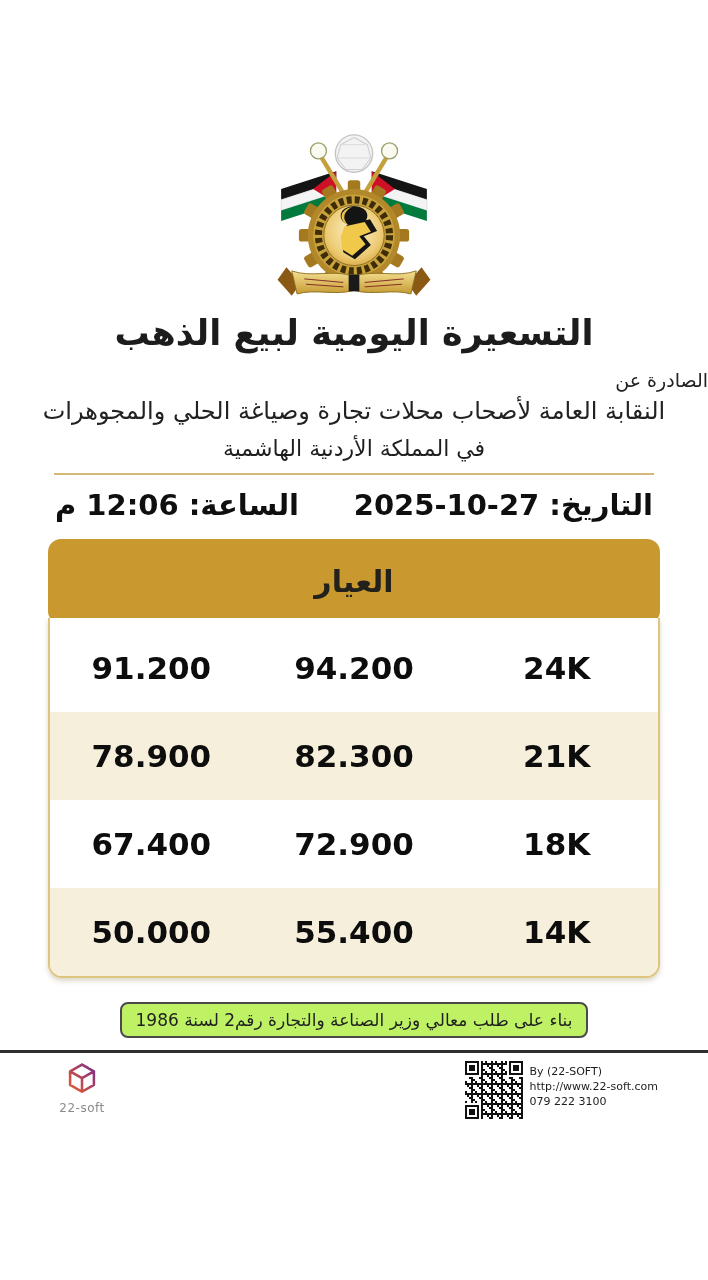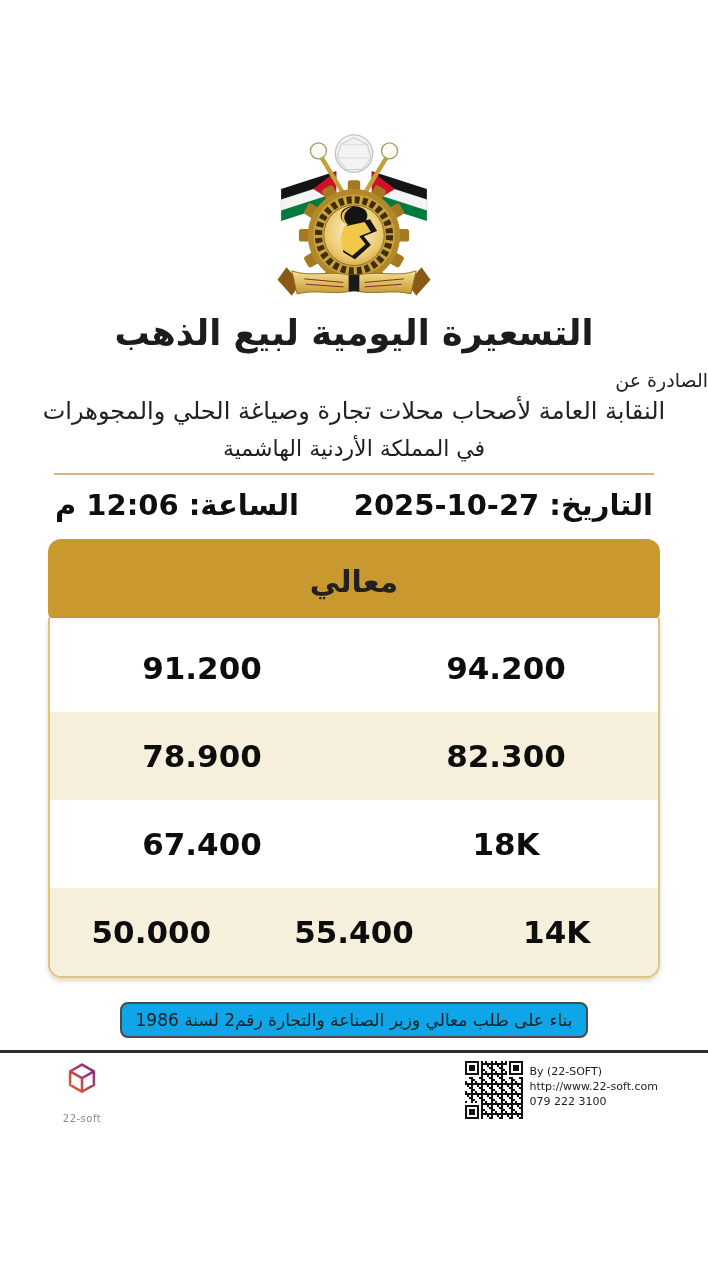--- a/index.html
+++ b/index.html
@@ -44,29 +44,29 @@
   }
   .pt-row{direction:rtl;display:flex;align-items:center;height:88px;
     font-size:31px;font-weight:bold;color:#0d0d0d;}
   .pt-row .cell{flex:1;text-align:center;}
   .pt-row.alt{background:#f6efdc;}
 
   
   .note-box{
     direction:rtl;width:fit-content;margin:24px auto 0;
     border:2px solid #4a4a4a;border-radius:8px;padding:6px 14px;
-    font-size:17px;color:#1f1f1f;background:#0ea5e9;
+    font-size:17px;color:#1f1f1f;background:#bef264;
   }
 
   
   .footer-line{border:0;border-top:3px solid #2e2e2e;margin:12px 0 0 0;}
   .footer{display:flex;justify-content:space-between;align-items:flex-start;
     padding:8px 50px 0 58px;}
   .brand-left{display:flex;flex-direction:column;align-items:center;width:48px;}
-  .brand-caption{font-size:10px;color:#8a8a8a;margin-top:16px;letter-spacing:.5px;}
+  .brand-caption{font-size:12px;color:#8a8a8a;margin-top:4px;letter-spacing:.5px;}
   .brand-right{display:flex;align-items:flex-start;gap:6px;}
   .qr-box{width:58px;height:58px;}
   .credit-lines{font-size:11px;color:#1c1c1c;line-height:1.35;padding-top:4px;}
 </style>
 </head>
 <body>
 
 <div class="poster">
 
   <div class="emblem-wrap">
@@ -162,33 +162,36 @@
 
   <hr class="gold-divider">
 
   <div class="datetime-row">
     <span>التاريخ: 27-10-2025</span>
     <span>الساعة: 12:06 م</span>
   </div>
 
   <div class="price-table">
     <div class="pt-head">
-      <div class="cell">معالي</div>
+      <div class="cell">العيار</div>
     </div>
     <div class="pt-body">
       <div class="pt-row">
+        <div class="cell">24K</div>
         <div class="cell">94.200</div>
         <div class="cell">91.200</div>
       </div>
       <div class="pt-row alt">
+        <div class="cell">21K</div>
         <div class="cell">82.300</div>
         <div class="cell">78.900</div>
       </div>
       <div class="pt-row">
         <div class="cell">18K</div>
+        <div class="cell">72.900</div>
         <div class="cell">67.400</div>
       </div>
       <div class="pt-row alt">
         <div class="cell">14K</div>
         <div class="cell">55.400</div>
         <div class="cell">50.000</div>
       </div>
     </div>
   </div>
 

